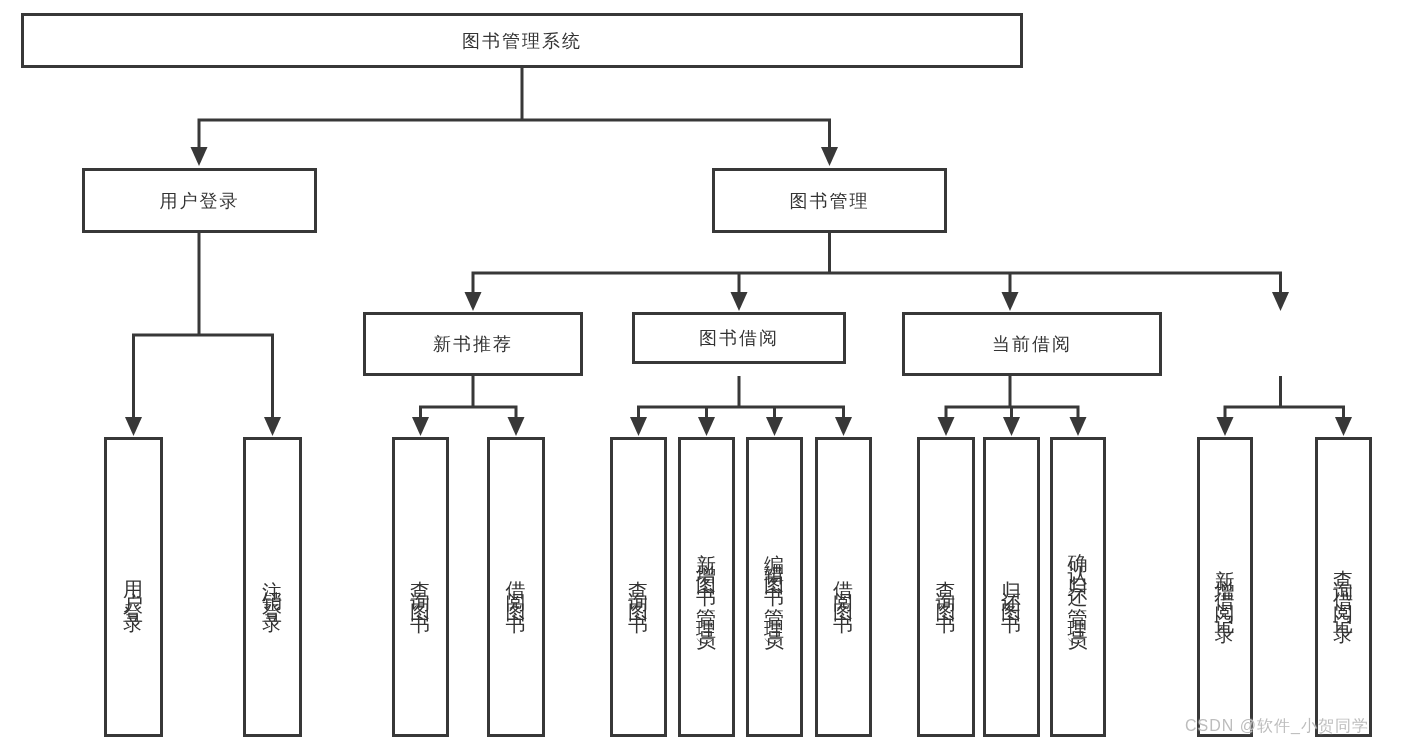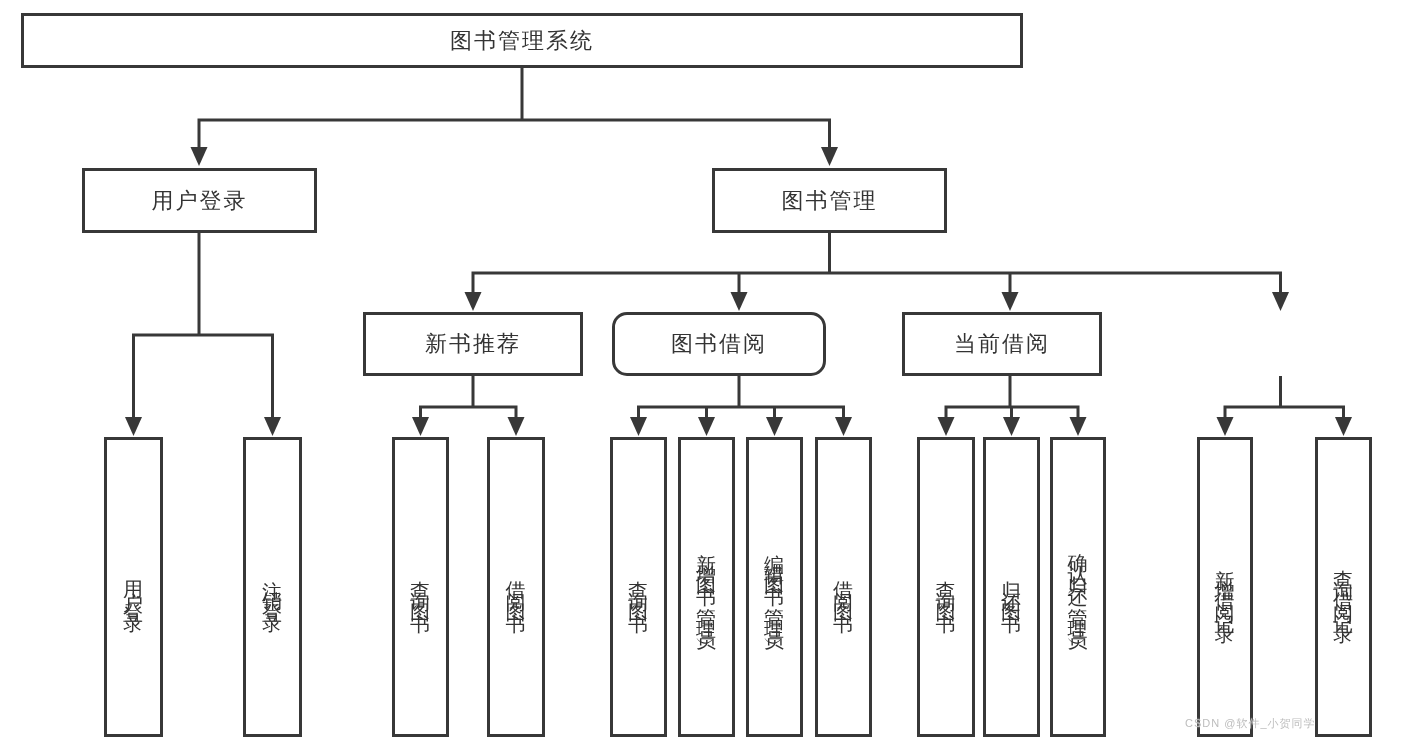--- a/index.html
+++ b/index.html
@@ -21,36 +21,36 @@
     position: absolute;
     box-sizing: border-box;
     border: 3px solid #383838;
     background: #ffffff;
     display: flex;
     align-items: center;
     justify-content: center;
     text-align: center;
   }
   .h-node {
-    font-size: 22px;
+    font-size: 18px;
     letter-spacing: 2px;
     white-space: nowrap;
   }
   .v-node {
     writing-mode: vertical-rl;
     text-orientation: mixed;
     font-size: 20px;
     letter-spacing: 11px;
     line-height: 1;
   }
   .watermark {
     position: absolute;
     left: 1185px;
     top: 716px;
-    font-size: 11px;
+    font-size: 16px;
     letter-spacing: 1px;
     color: #bdbdbd;
     text-shadow: 0 0 2px #ffffff;
     white-space: nowrap;
     z-index: 5;
   }
 </style>
 </head>
 <body>
 
@@ -88,22 +88,22 @@
       <polygon points="1335,417 1352,417 1343.5,436"></polygon>
     </g>
   </svg>
 
   <div class="node h-node" style="left:21px; top:13px; width:1002px; height:55px;">图书管理系统</div>
 
   <div class="node h-node" style="left:82px; top:168px; width:235px; height:65px;">用户登录</div>
   <div class="node h-node" style="left:363px; top:312px; width:220px; height:64px;">新书推荐</div>
 
   <div class="node h-node" style="left:712px; top:168px; width:235px; height:65px;">图书管理</div>
-  <div class="node h-node" style="left:612px; top:312px; width:214px; height:64px;border-radius:15px;">图书借阅</div>
-  <div class="node h-node" style="left:902px; top:312px; width:200px; height:64px;font-family:Liberation Serif, serif;">当前借阅</div>
+  <div class="node h-node" style="left:632px; top:312px; width:214px; height:52px;">图书借阅</div>
+  <div class="node h-node" style="left:902px; top:312px; width:260px; height:64px;font-family:Liberation Serif, serif;">当前借阅</div>
 
   <div class="node v-node" style="left:104px; top:437px; width:59px; height:300px;">用户登录</div>
   <div class="node v-node" style="left:243px; top:437px; width:59px; height:300px;">注销登录</div>
 
   <div class="node v-node" style="left:392px; top:437px; width:57px; height:300px;">查询图书</div>
   <div class="node v-node" style="left:487px; top:437px; width:58px; height:300px;">借阅图书</div>
 
   <div class="node v-node" style="left:610px; top:437px; width:57px; height:300px;">查询图书</div>
   <div class="node v-node" style="left:678px; top:437px; width:57px; height:300px;">新增图书（管理员）</div>
   <div class="node v-node" style="left:746px; top:437px; width:57px; height:300px;">编辑图书（管理员）</div>

